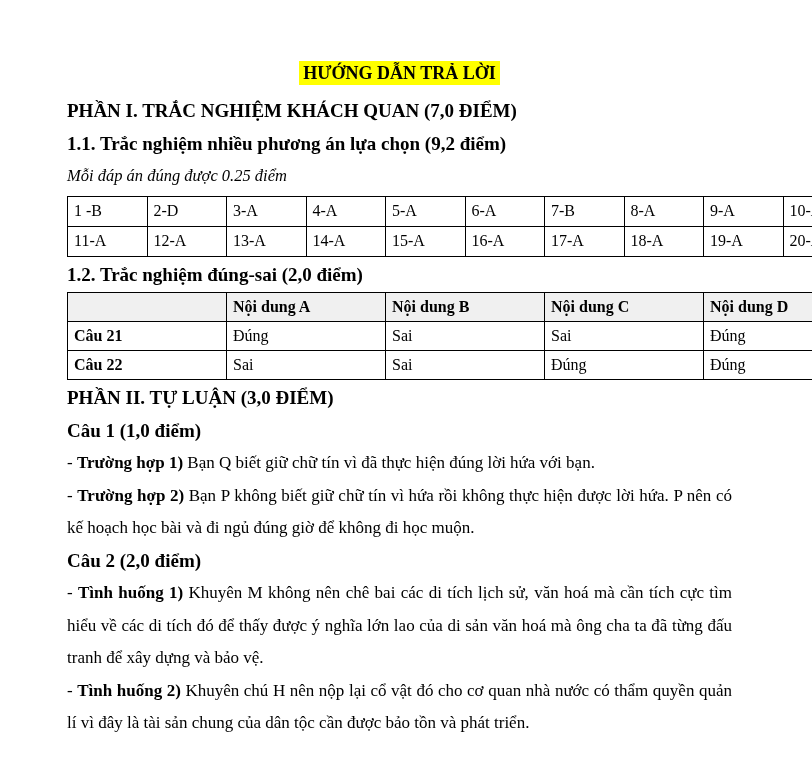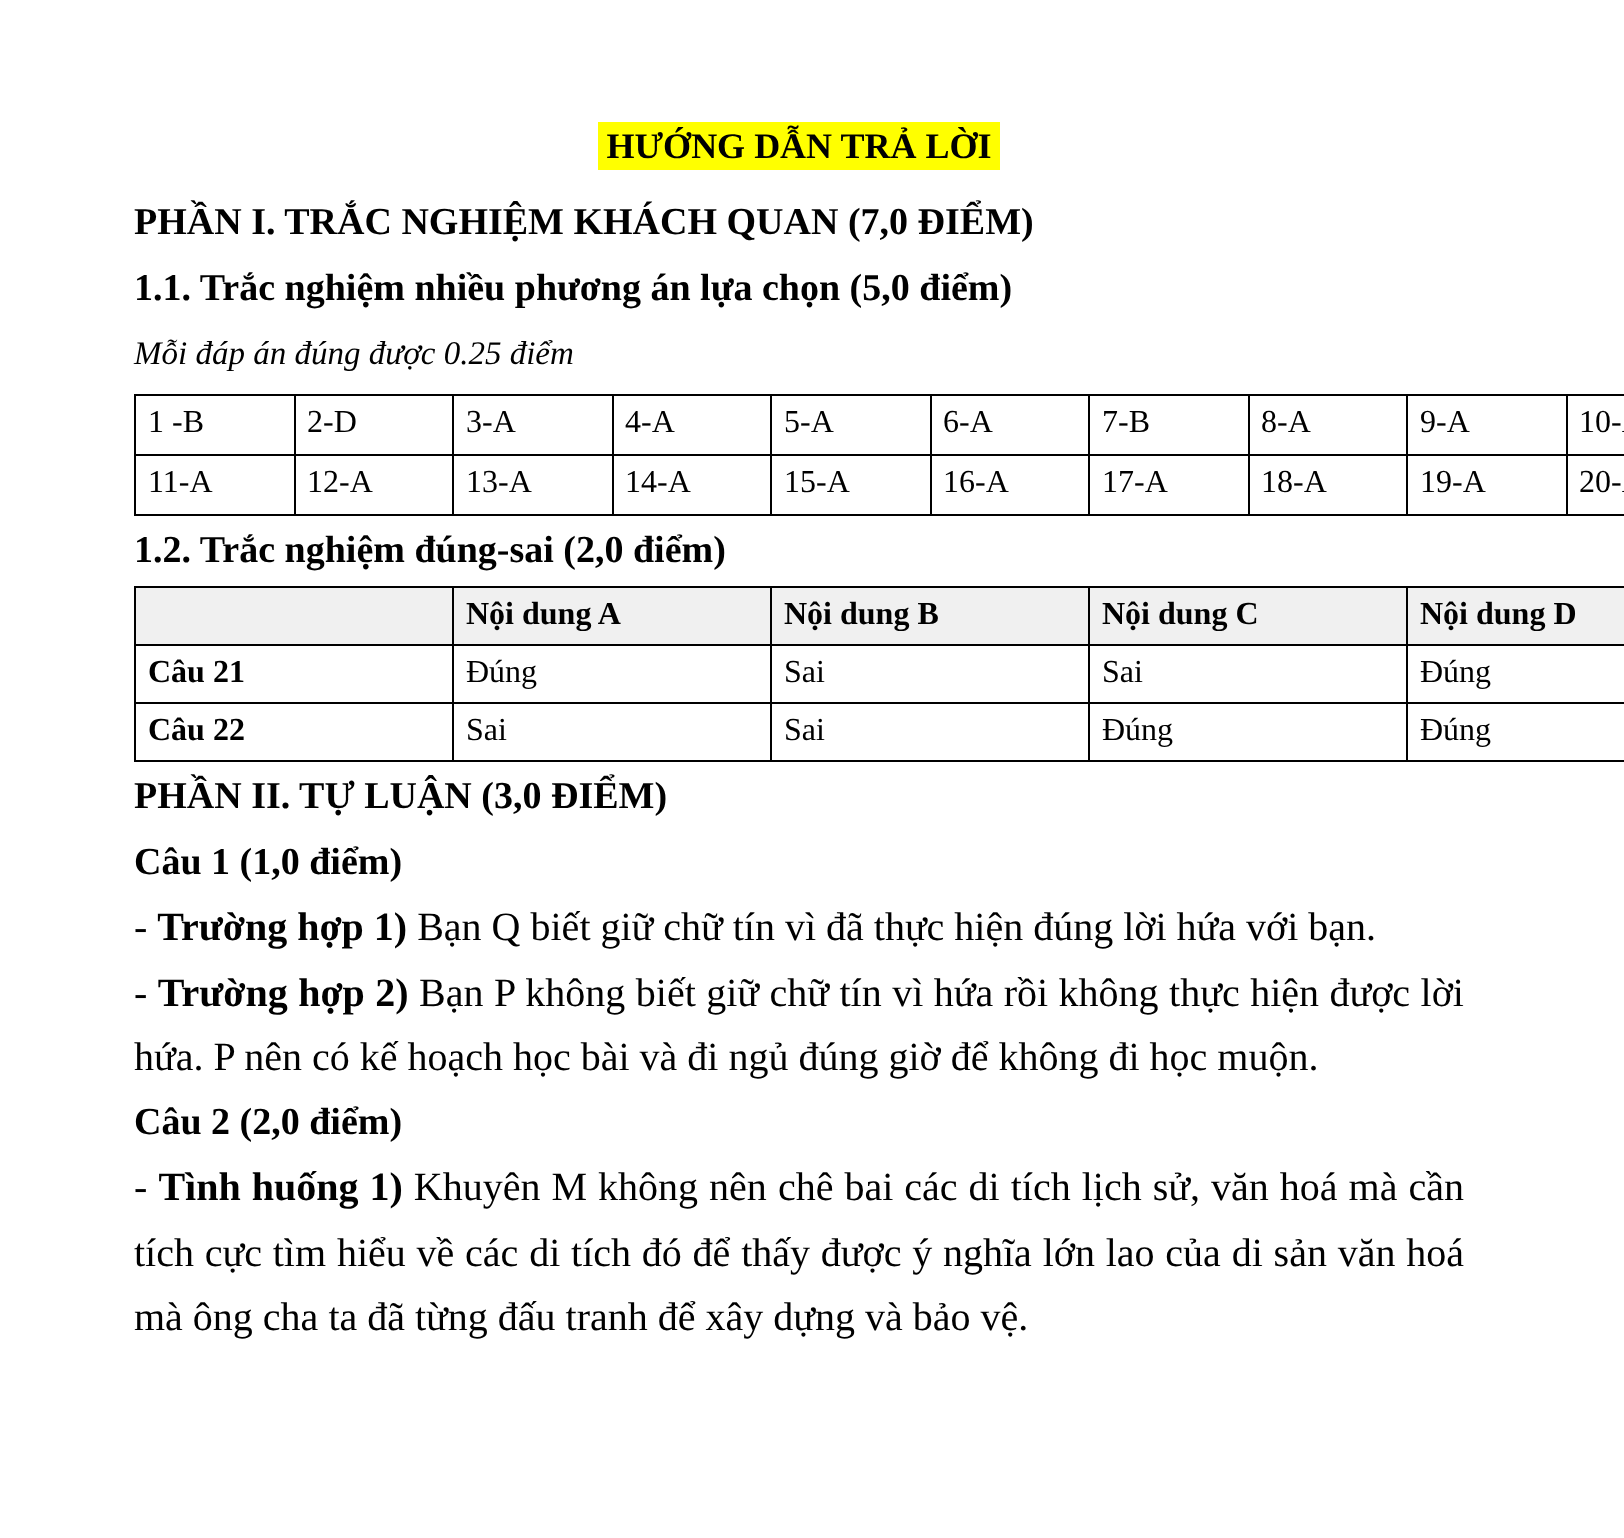--- a/index.html
+++ b/index.html
@@ -29,21 +29,21 @@
     font-weight: bold;
     font-size: 19px;
     line-height: 32.5px;
   }
   .note-italic {
     font-style: italic;
     font-size: 16.5px;
     line-height: 32.5px;
   }
   .para {
-    font-size: 20px;
+    font-size: 17px;
     line-height: 32.5px;
     text-align: justify;
   }
   .para b { font-weight: bold; }
   table {
     border-collapse: collapse;
     table-layout: fixed;
     width: 796px;
   }
   td, th {
@@ -69,21 +69,21 @@
 <body>
 
 <main class="page">
 
   <div class="title-row">
     <span class="title-mark">HƯỚNG DẪN TRẢ LỜI</span>
   </div>
 
   <div class="heading">PHẦN I. TRẮC NGHIỆM KHÁCH QUAN (7,0 ĐIỂM)</div>
 
-  <div class="heading">1.1. Trắc nghiệm nhiều phương án lựa chọn (5,0 điểm)</div>
+  <div class="heading">1.1. Trắc nghiệm nhiều phương án lựa chọn (9,2 điểm)</div>
 
   <div class="note-italic">Mỗi đáp án đúng được 0.25 điểm</div>
 
   <table class="answers-table">
     <tbody>
       <tr>
         <td>1 -B</td>
         <td>2-D</td>
         <td>3-A</td>
         <td>4-A</td>
@@ -142,14 +142,15 @@
   <div class="heading">Câu 1 (1,0 điểm)</div>
 
   <p class="para"><span>- </span><b>Trường hợp 1)</b><span> Bạn Q biết giữ chữ tín vì đã thực hiện đúng lời hứa với bạn.</span></p>
 
   <p class="para"><span>- </span><b>Trường hợp 2)</b><span> Bạn P không biết giữ chữ tín vì hứa rồi không thực hiện được lời hứa. P nên có kế hoạch học bài và đi ngủ đúng giờ để không đi học muộn.</span></p>
 
   <div class="heading">Câu 2 (2,0 điểm)</div>
 
   <p class="para"><span>- </span><b>Tình huống 1)</b><span> Khuyên M không nên chê bai các di tích lịch sử, văn hoá mà cần tích cực tìm hiểu về các di tích đó để thấy được ý nghĩa lớn lao của di sản văn hoá mà ông cha ta đã từng đấu tranh để xây dựng và bảo vệ.</span></p>
 
+  <p class="para"><span>- </span><b>Tình huống 2)</b><span> Khuyên chú H nên nộp lại cổ vật đó cho cơ quan nhà nước có thẩm quyền quản lí vì đây là tài sản chung của dân tộc cần được bảo tồn và phát triển.</span></p>
 
 </main>
 
 </body></html>

